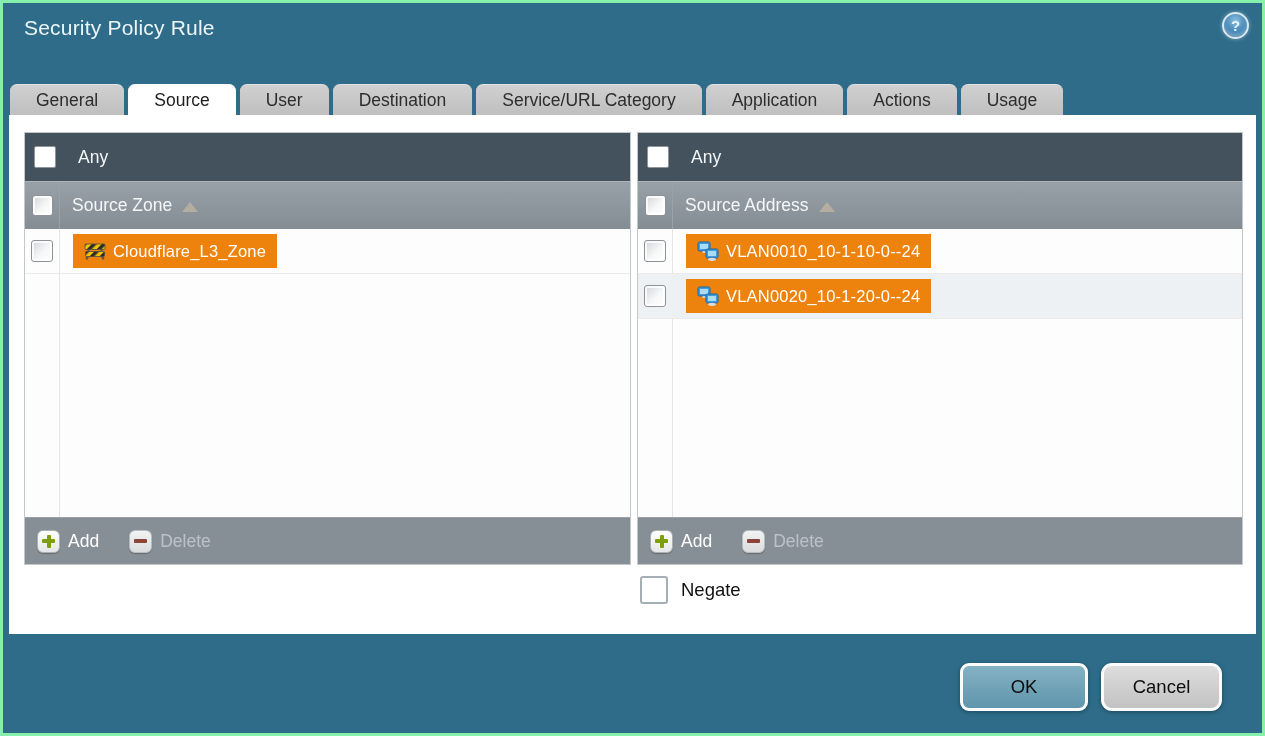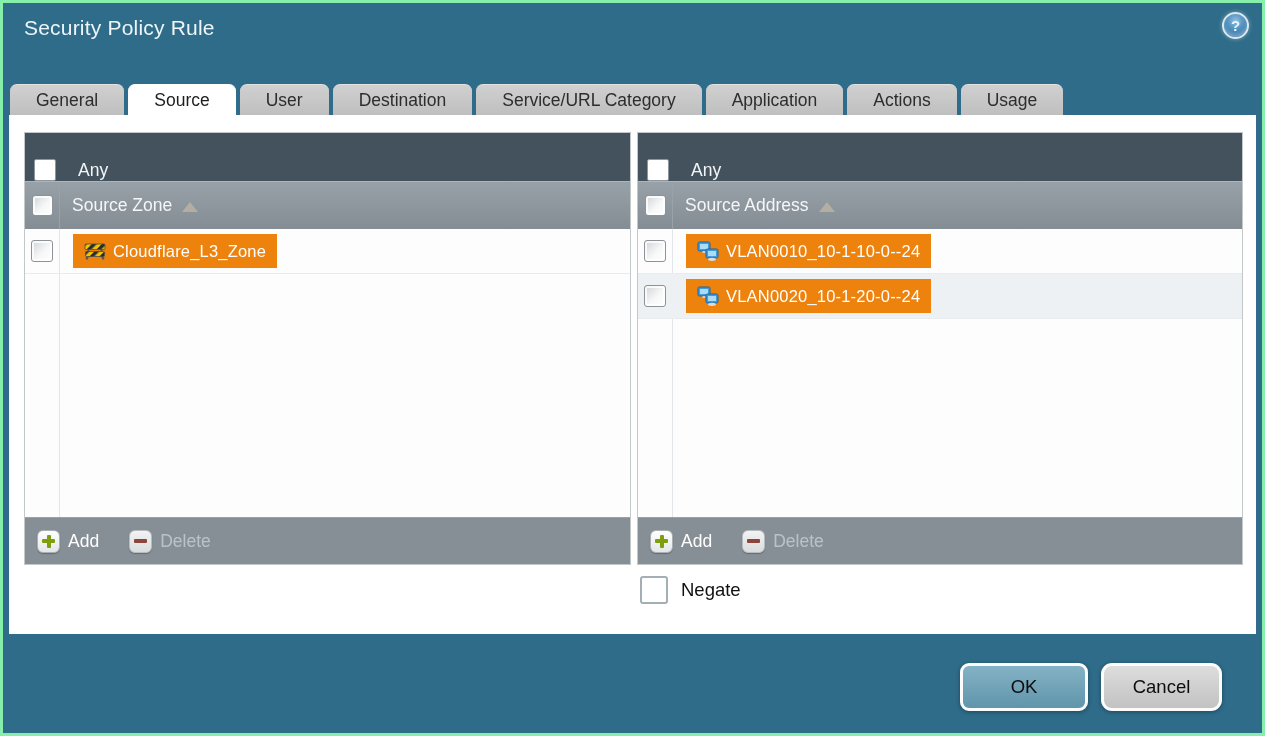--- a/index.html
+++ b/index.html
@@ -56,21 +56,21 @@
     position:absolute; top:17px; height:433px;
     border:1px solid #c3c8cb;
     display:flex; flex-direction:column; background:#fff;
   }
   .panel.left  { left:15px;  width:607px; }
   .panel.right { left:628px; width:606px; }
 
   .any-header {
     height:48px; flex:0 0 48px;
     background:#43525d;
-    display:flex; align-items:flex-end;
+    display:flex; align-items:center;
     color:#f2f5f7; font-size:17.5px;
   }
   .any-header .cb-solid { margin-left:9px; margin-right:22px; }
 
   .col-header {
     height:48px; flex:0 0 48px;
     background:linear-gradient(#99a1a8, #848d94);
     border-top:1px solid #aeb4b9;
     display:flex; align-items:center;
     color:#f4f6f8; font-size:17.5px;

